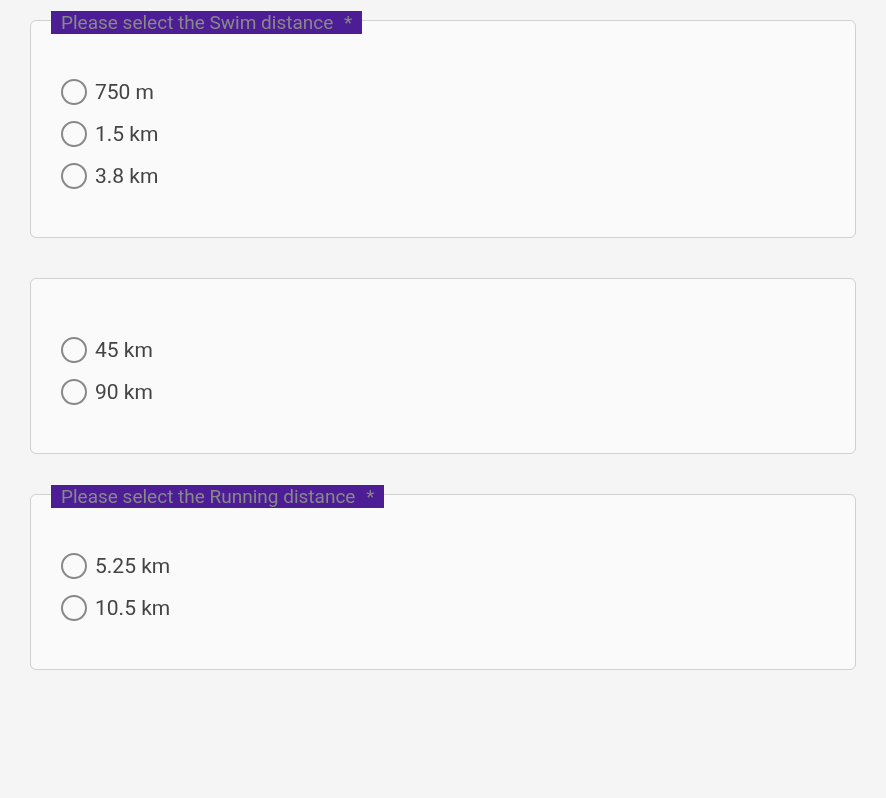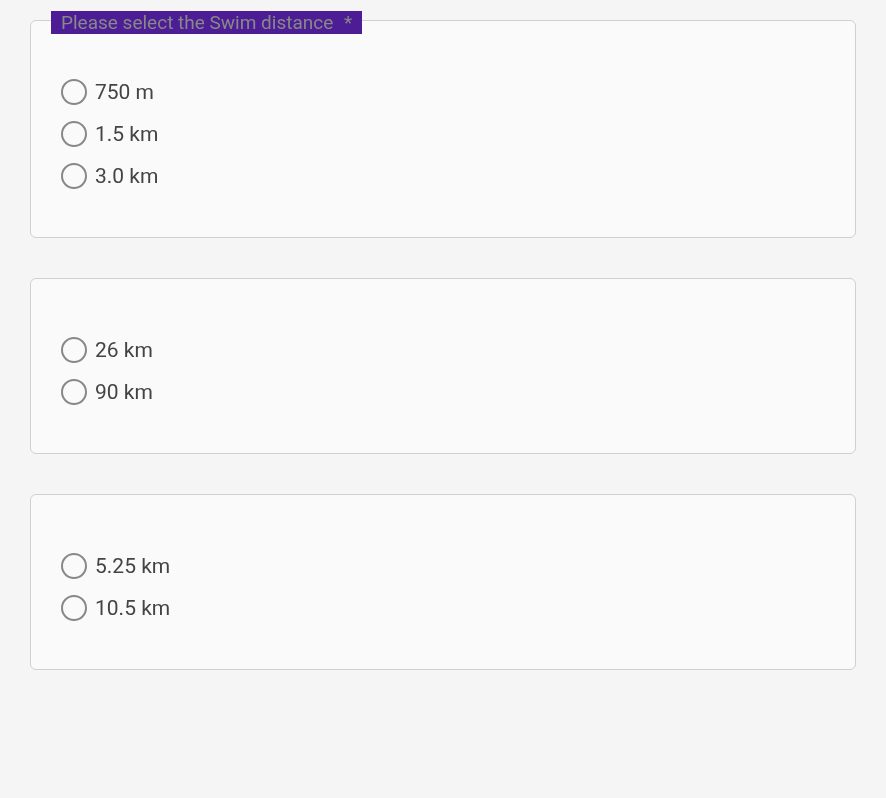--- a/index.html
+++ b/index.html
@@ -64,36 +64,40 @@
   <div class="radio-row">
     <span class="radio-circle"></span>
     <span class="radio-label">750 m</span>
   </div>
   <div class="radio-row">
     <span class="radio-circle"></span>
     <span class="radio-label">1.5 km</span>
   </div>
   <div class="radio-row">
     <span class="radio-circle"></span>
-    <span class="radio-label">3.0 km</span>
+    <span class="radio-label">3.8 km</span>
   </div>
 </div>
 
 <div class="fieldset-group">
   <div class="radio-row">
     <span class="radio-circle"></span>
-    <span class="radio-label">26 km</span>
+    <span class="radio-label">45 km</span>
   </div>
   <div class="radio-row">
     <span class="radio-circle"></span>
     <span class="radio-label">90 km</span>
   </div>
 </div>
 
 <div class="fieldset-group">
+  <div class="legend">
+    <span>Please select the Running distance</span>
+    <span class="required">*</span>
+  </div>
   <div class="radio-row">
     <span class="radio-circle"></span>
     <span class="radio-label">5.25 km</span>
   </div>
   <div class="radio-row">
     <span class="radio-circle"></span>
     <span class="radio-label">10.5 km</span>
   </div>
 </div>
 

